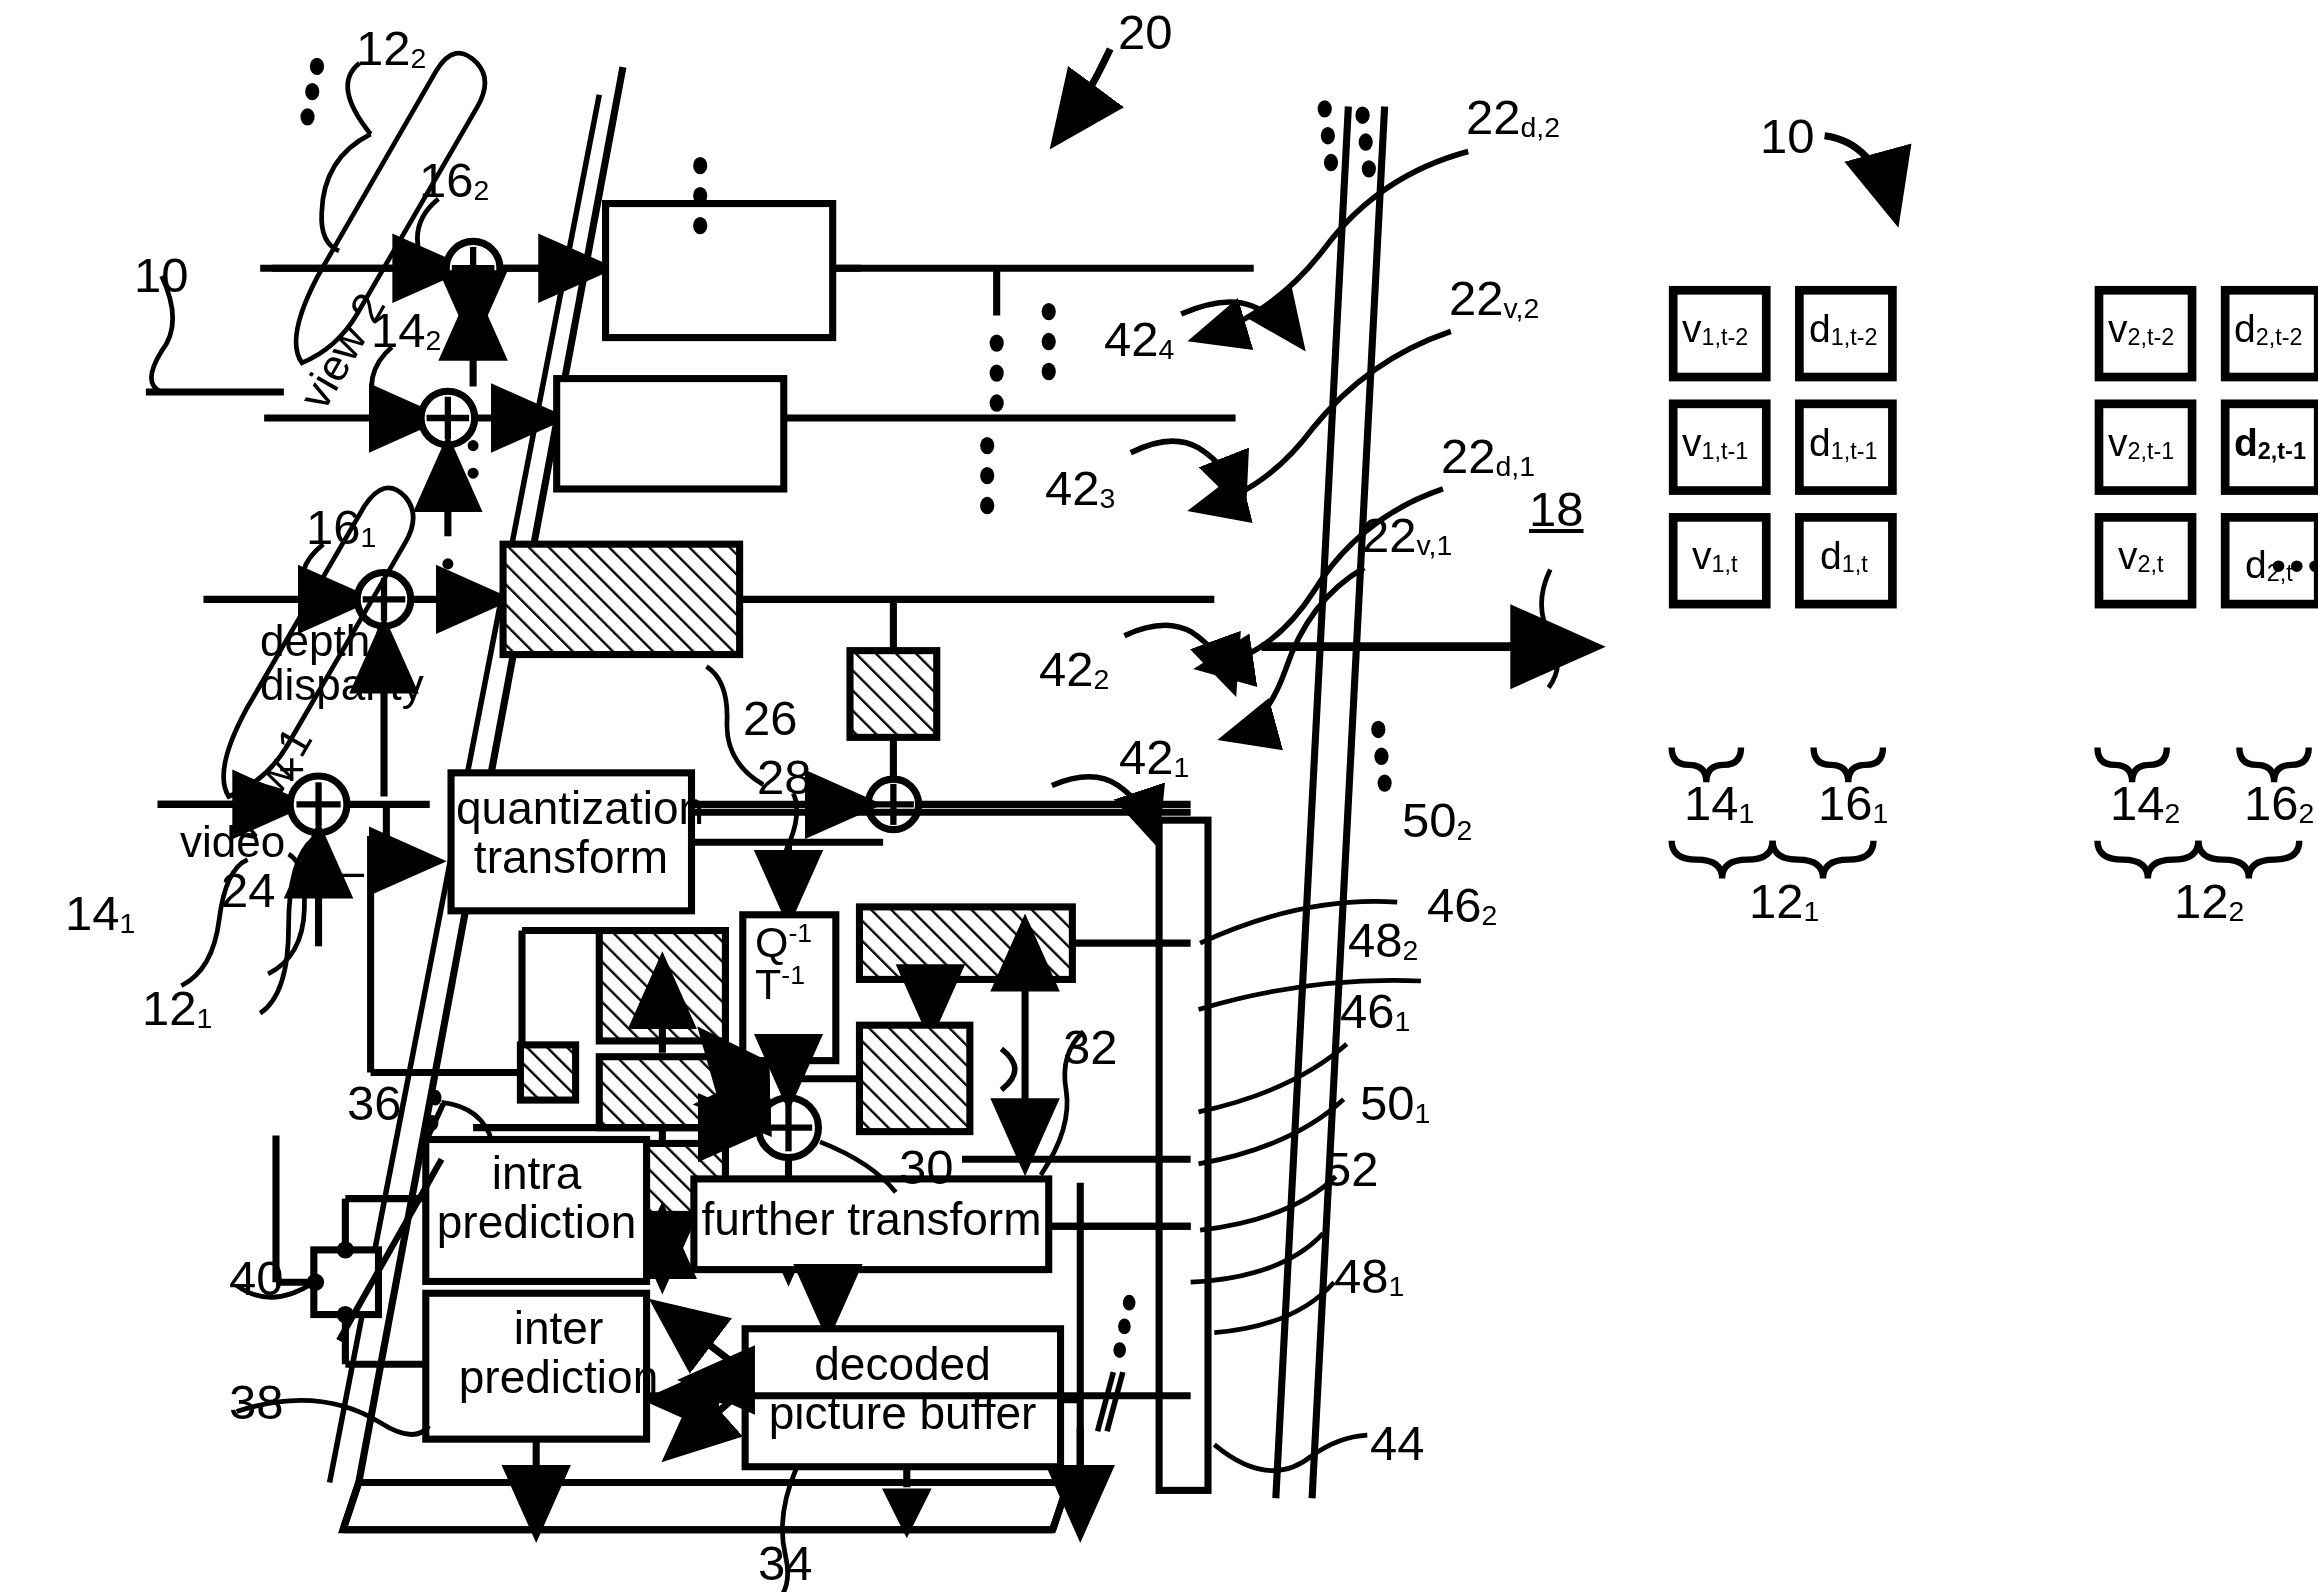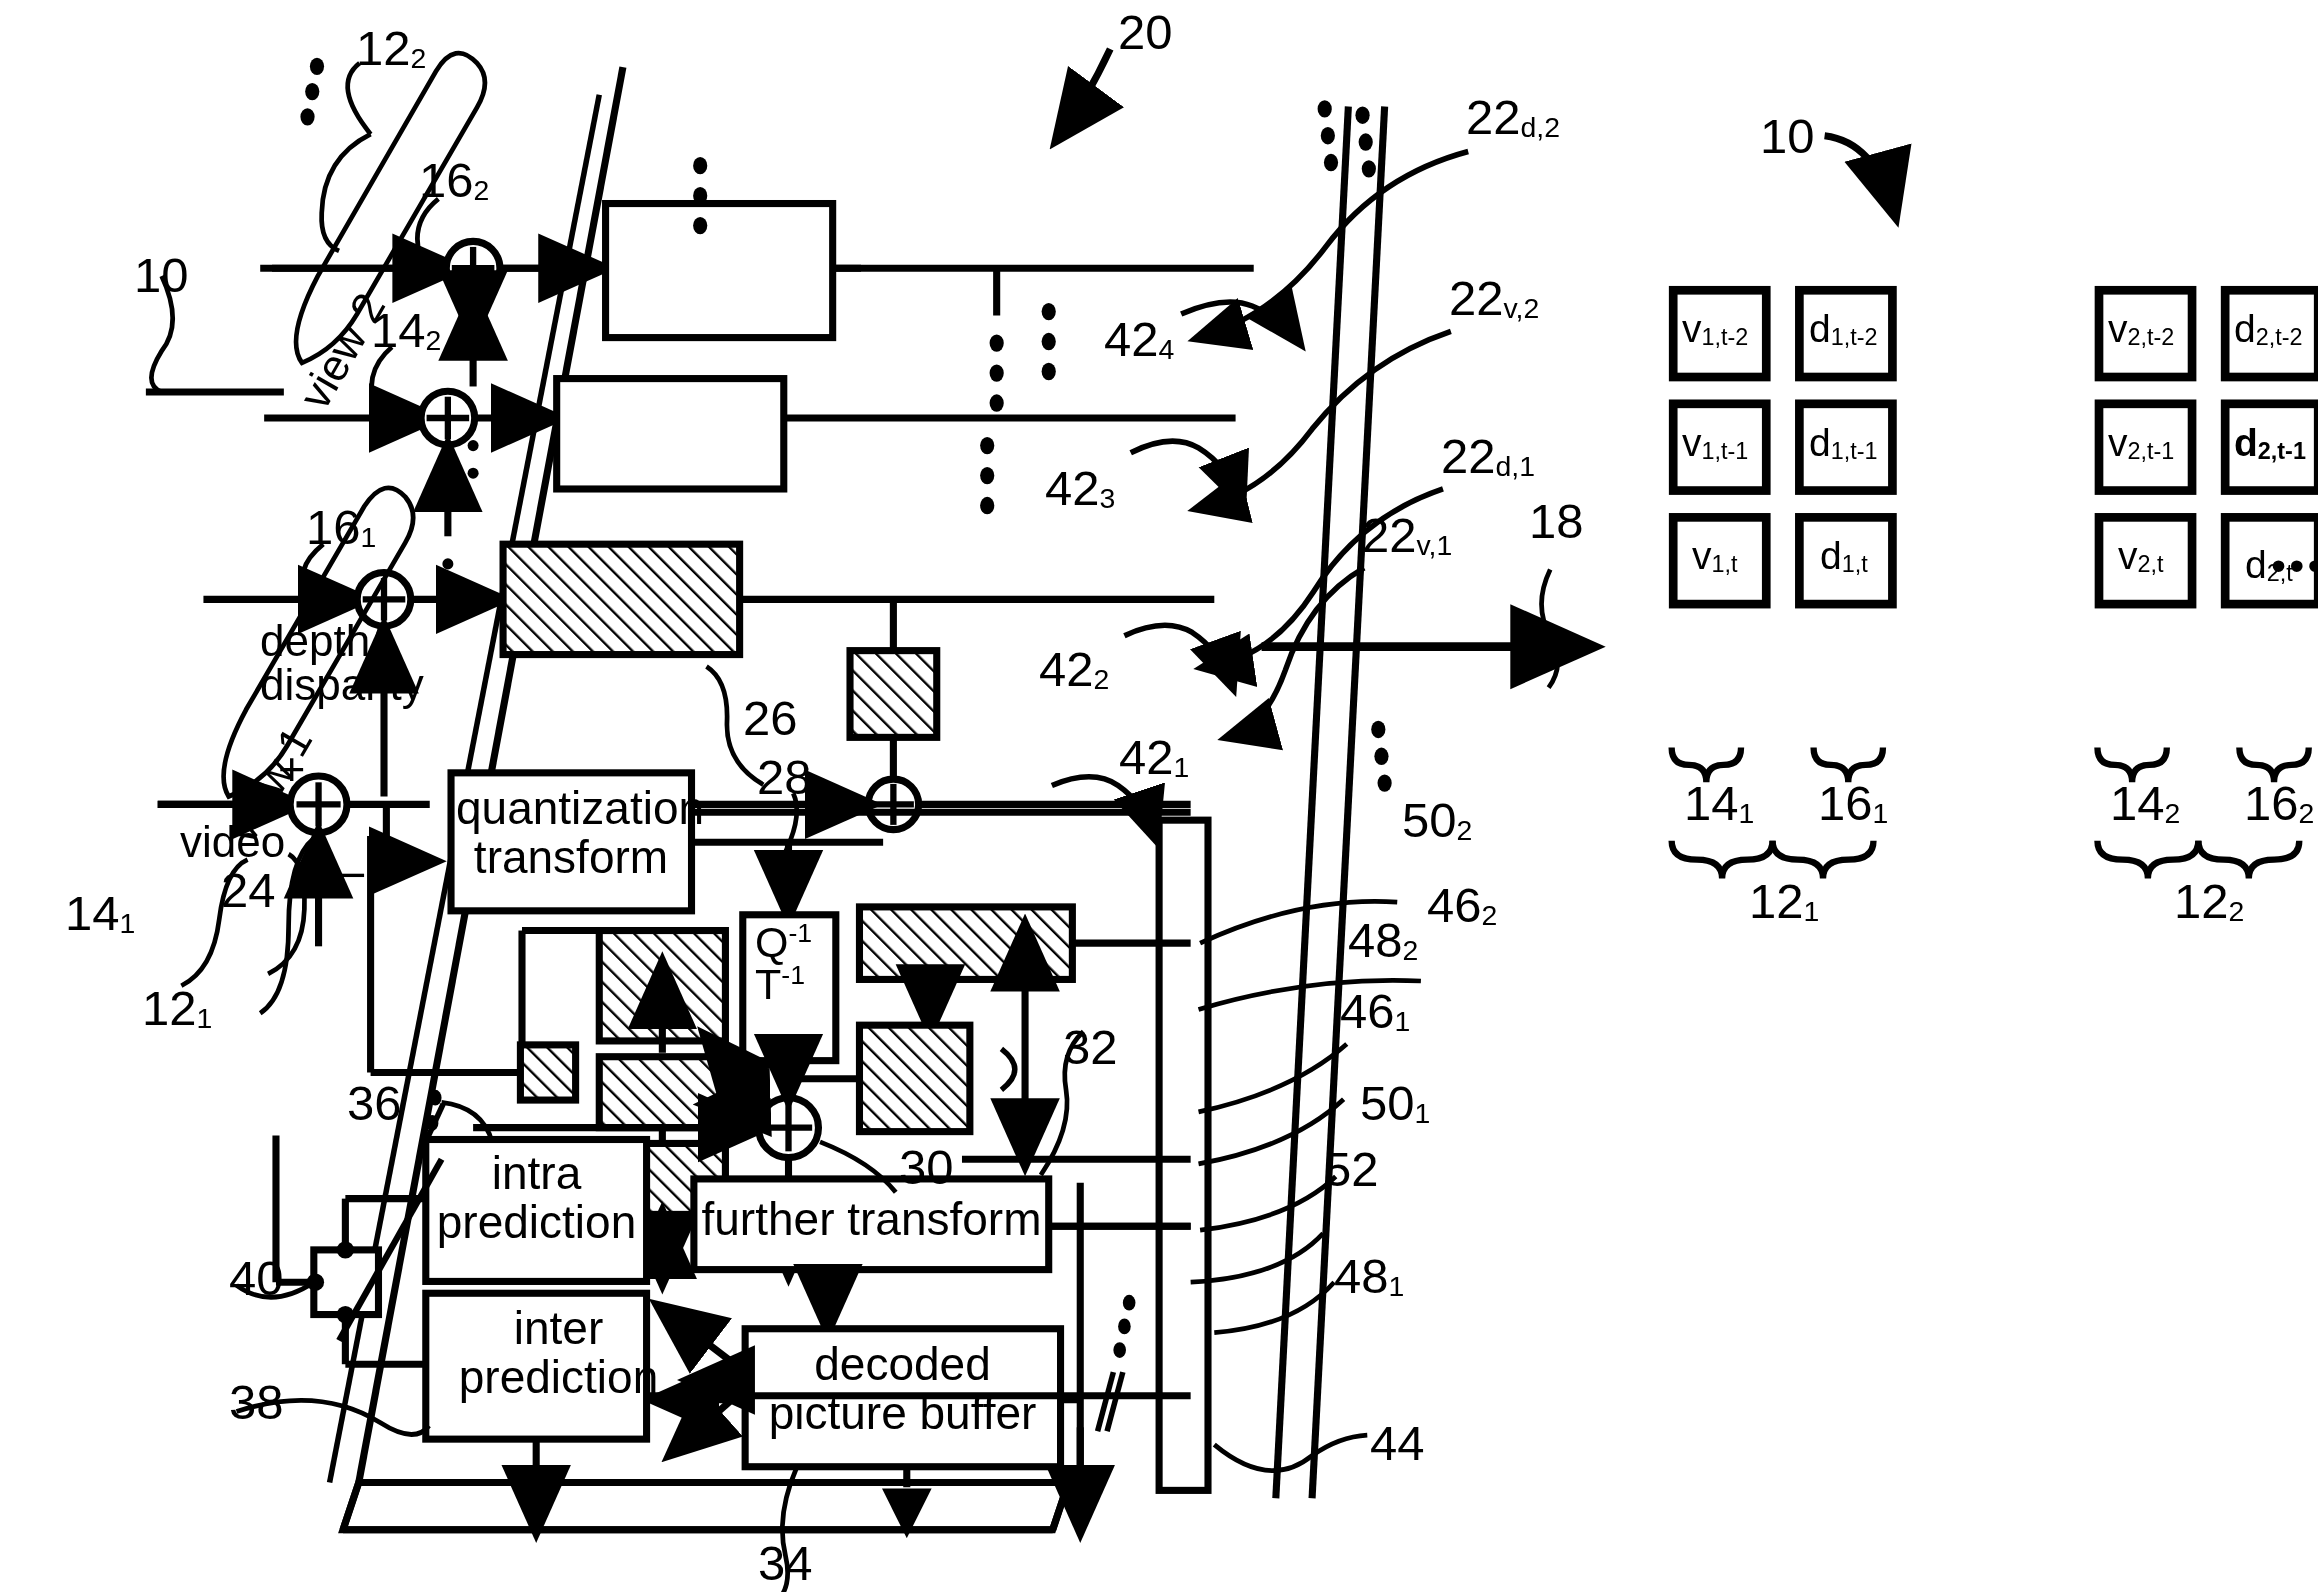--- a/index.html
+++ b/index.html
@@ -413,21 +413,21 @@
 
 <div class="lbl ref" style="left:743px;top:694px;"><span>26</span></div>
 <div class="lbl ref" style="left:757px;top:753px;"><span>28</span></div>
 <div class="lbl ref" style="left:899px;top:1143px;"><span>30</span></div>
 <div class="lbl ref" style="left:1063px;top:1023px;"><span>32</span></div>
 <div class="lbl ref" style="left:758px;top:1539px;"><span>34</span></div>
 <div class="lbl ref" style="left:347px;top:1079px;"><span>36</span></div>
 <div class="lbl ref" style="left:229px;top:1254px;"><span>40</span></div>
 <div class="lbl ref" style="left:229px;top:1378px;"><span>38</span></div>
 <div class="lbl ref" style="left:1370px;top:1419px;"><span>44</span></div>
-<div class="lbl ref" style="left:1529px;top:497px;"><span>18</span></div>
+<div class="lbl ref" style="left:1529px;top:485px;text-decoration:underline;"><span>18</span></div>
 
 <div class="lbl ref" style="left:1466px;top:93px;"><span>22</span><sub>d,2</sub></div>
 <div class="lbl ref" style="left:1449px;top:274px;"><span>22</span><sub>v,2</sub></div>
 <div class="lbl ref" style="left:1441px;top:432px;"><span>22</span><sub>d,1</sub></div>
 <div class="lbl ref" style="left:1362px;top:511px;"><span>22</span><sub>v,1</sub></div>
 
 <div class="lbl ref" style="left:1119px;top:733px;"><span>42</span><sub>1</sub></div>
 <div class="lbl ref" style="left:1039px;top:645px;"><span>42</span><sub>2</sub></div>
 <div class="lbl ref" style="left:1045px;top:464px;"><span>42</span><sub>3</sub></div>
 <div class="lbl ref" style="left:1104px;top:315px;"><span>42</span><sub>4</sub></div>

